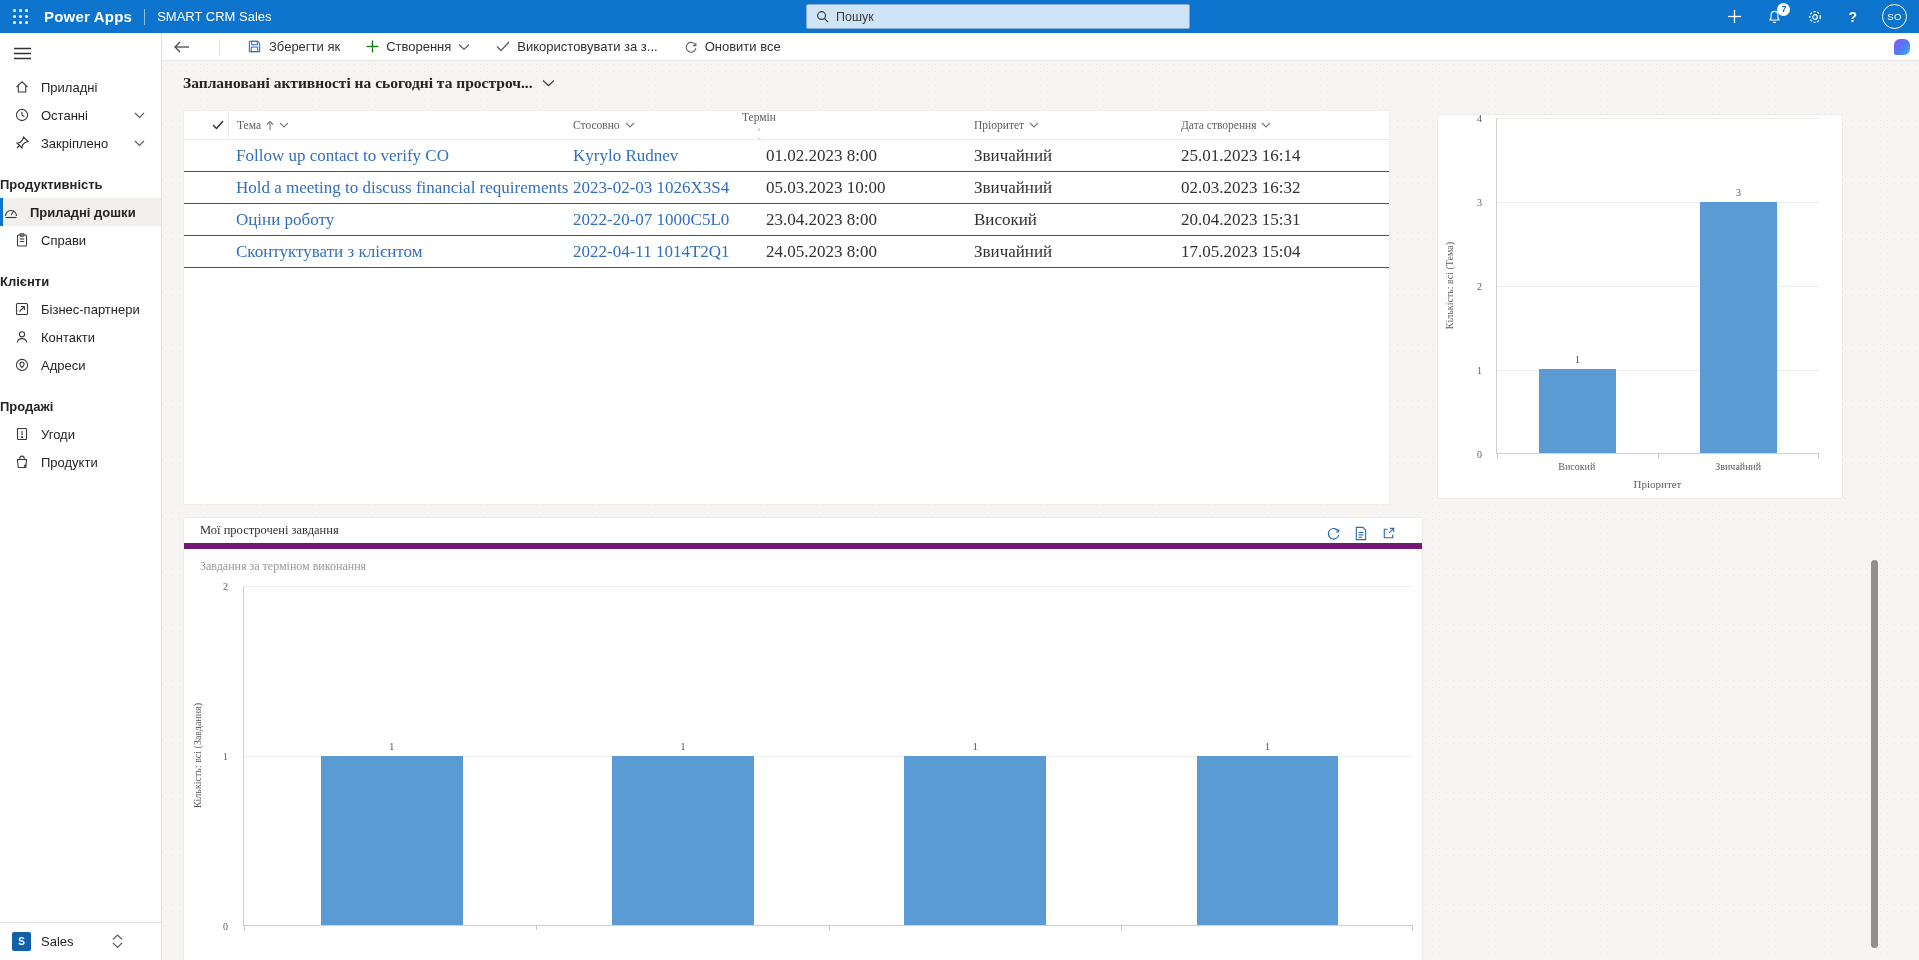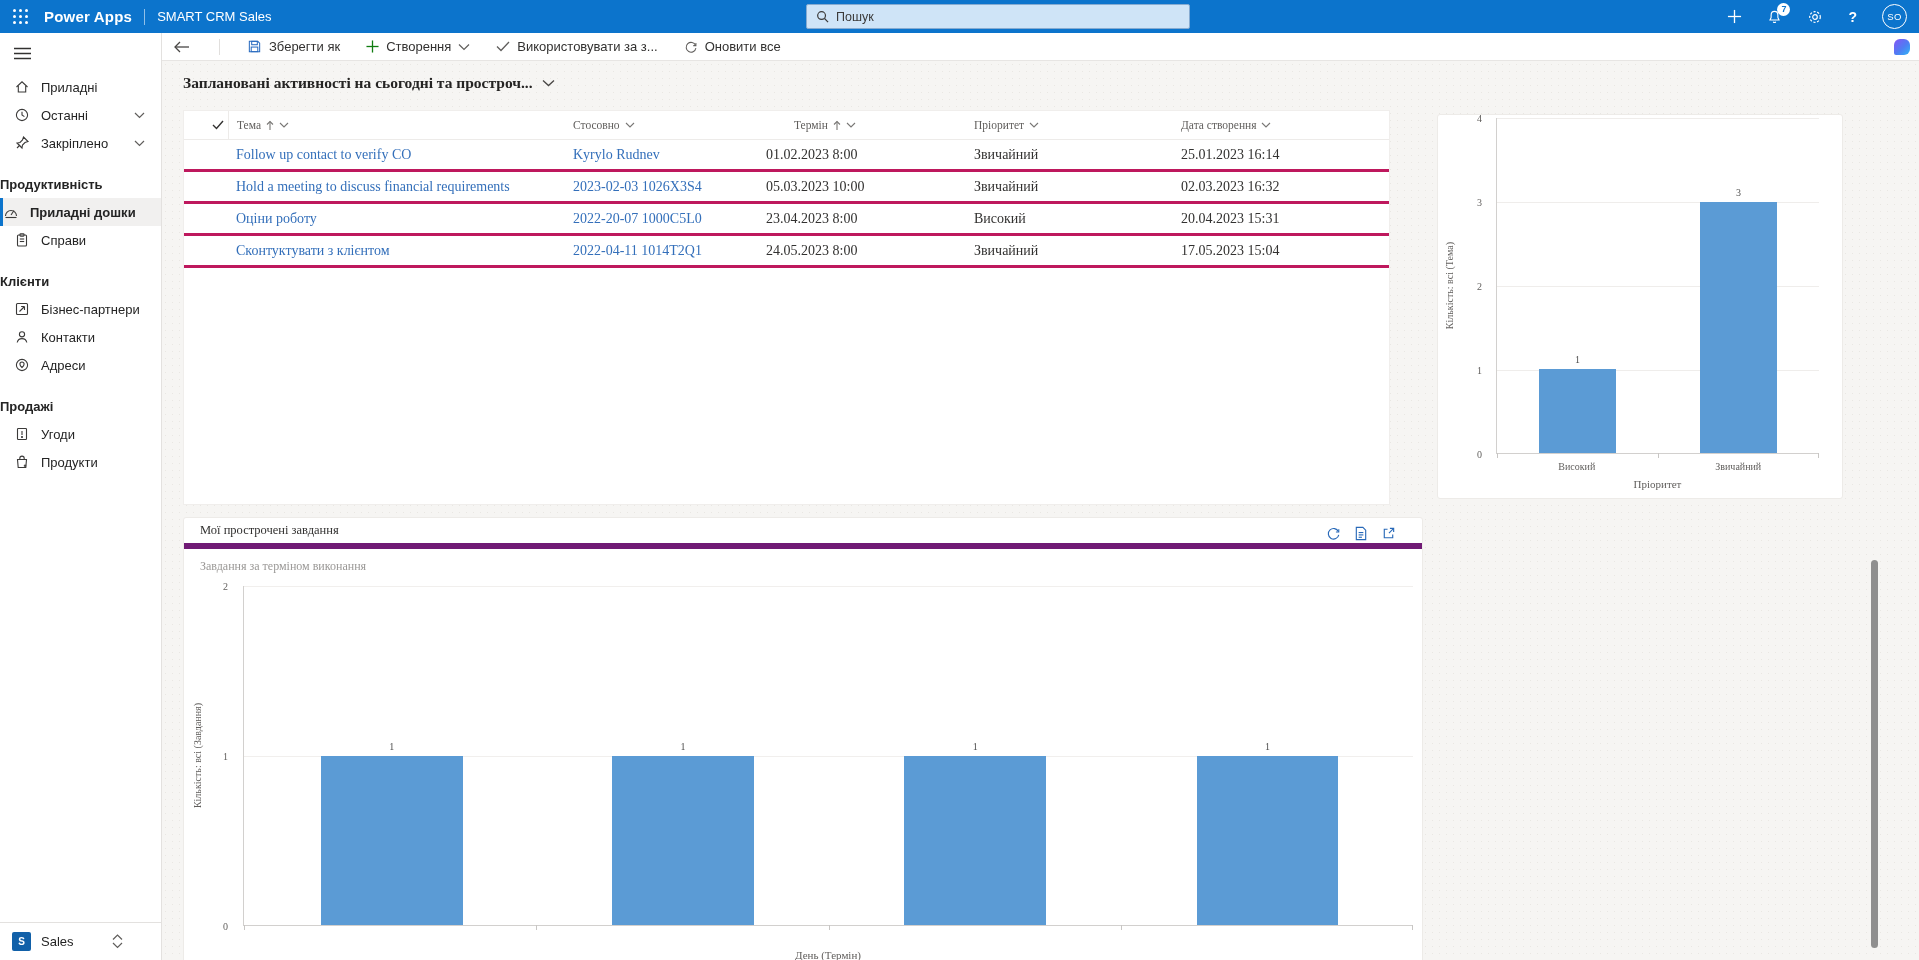--- a/index.html
+++ b/index.html
@@ -50,22 +50,22 @@
   .page-title { position:absolute; left:21px; top:13px; display:flex; align-items:center; gap:9px; cursor:pointer; }
   .page-title h1 { font-size:15.5px; font-weight:bold; color:#252423; }
 
   .card { position:absolute; background:#fff; border:1px solid #edebe8; border-radius:3px; }
 
   
   .table-card { left:21px; top:49px; width:1207px; height:395px; border-radius:0; border-color:#f0eeec; }
   .thead { position:relative; height:29px; border-bottom:1px solid #edebe9; font-size:11.5px; color:#605e5c; }
   .thead .hc { position:absolute; top:0; height:100%; display:flex; align-items:center; gap:5px; cursor:pointer; }
   .hc-check { left:28px; } .hc-subject { left:52px; border-left:1px solid #edebe9; padding-left:8px; margin-left:-8px;} 
-  .hc-regarding { left:389px; } .hc-due { left:610px; } .hc-priority { left:790px; } .hc-created { left:997px; }
-  .trow { position:relative; height:32px; border-bottom:3px solid #be185d; font-size:14px; color:#323130; cursor:pointer; }
+  .hc-regarding { left:389px; } .hc-due { left:558px;flex-direction:column; } .hc-priority { left:790px; } .hc-created { left:997px; }
+  .trow { position:relative; height:32px; border-bottom:1px solid #be185d; font-size:17px; color:#323130; cursor:pointer; }
   .tc { position:absolute; top:0; height:100%; display:flex; align-items:center; white-space:nowrap; }
   .tc.link { color:#336fba; }
   .c1 { left:52px; } .c2 { left:389px; } .c3 { left:582px; } .c4 { left:790px; } .c5 { left:997px; }
 
   
   .bar { position:absolute; bottom:0; background:#5b9bd5; cursor:pointer; }
   .bar-label { position:absolute; top:-15px; left:0; width:100%; text-align:center; font-size:10px; color:#4d4d4d; }
   .ytick { position:absolute; right:8px; transform:translateY(-50%); font-size:10px; color:#605e5c; }
   .xtickmark { position:absolute; bottom:-5px; width:1px; height:5px; background:#c8c6c4; }
   .cat { position:absolute; transform:translateX(-50%); font-size:10px; color:#605e5c; white-space:nowrap; }
@@ -472,18 +472,17 @@
           </div>
         <div class="bar" style="left: 81.5%; width: 12.1%; height: 50%; background: rgb(91, 155, 213);">
             <span class="bar-label">1</span>
           </div>
         <i class="xtickmark" style="left:0%;"></i>
           <i class="xtickmark" style="left:25%;"></i>
           <i class="xtickmark" style="left:50%;"></i>
           <i class="xtickmark" style="left:75%;"></i>
           <i class="xtickmark" style="right:0;"></i>
       </div>
-      <div class="axis-title" style="left:59px; top:431px; width:1170px;">День (Термін)</div>
     </section>
 
     <div class="scroll-thumb"></div>
   </main>
 </div>
 
 </body></html>

